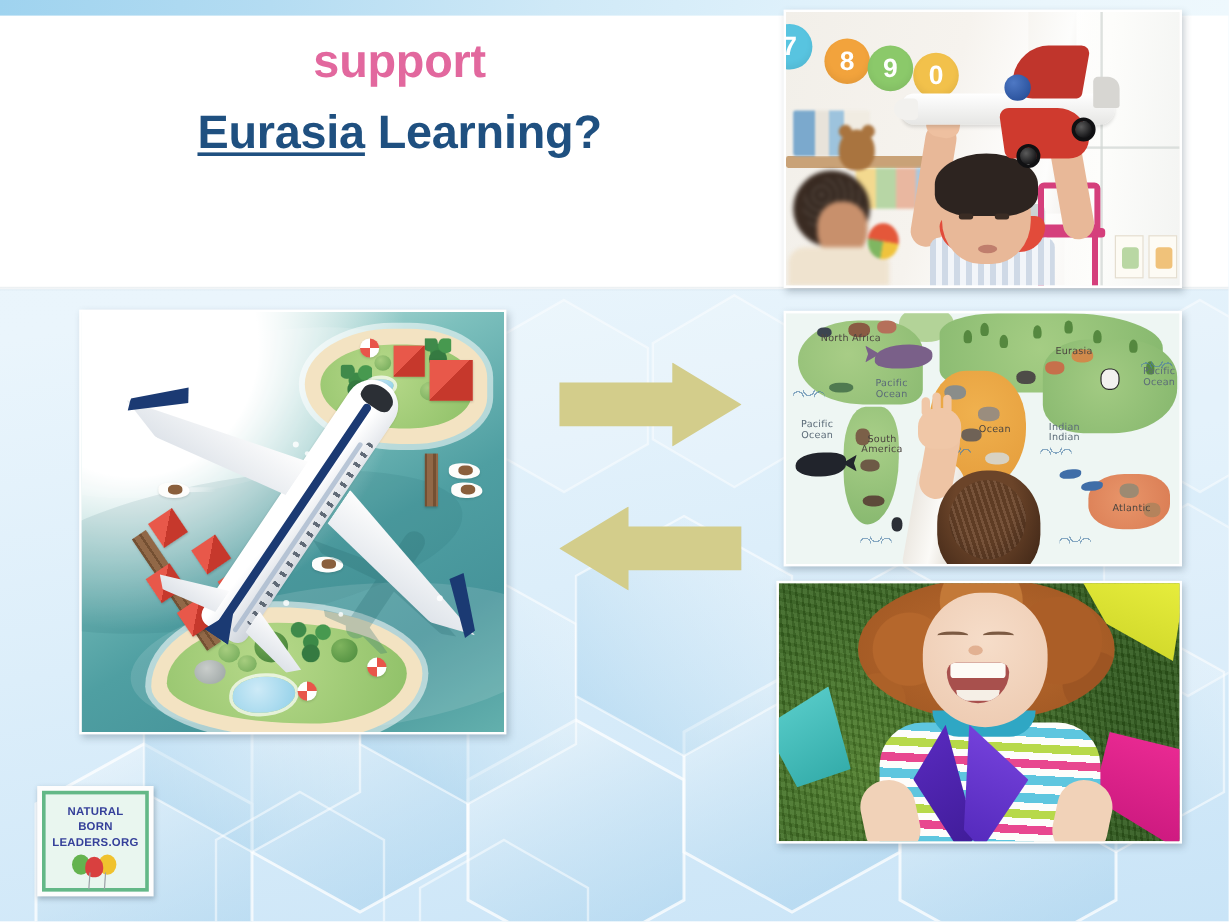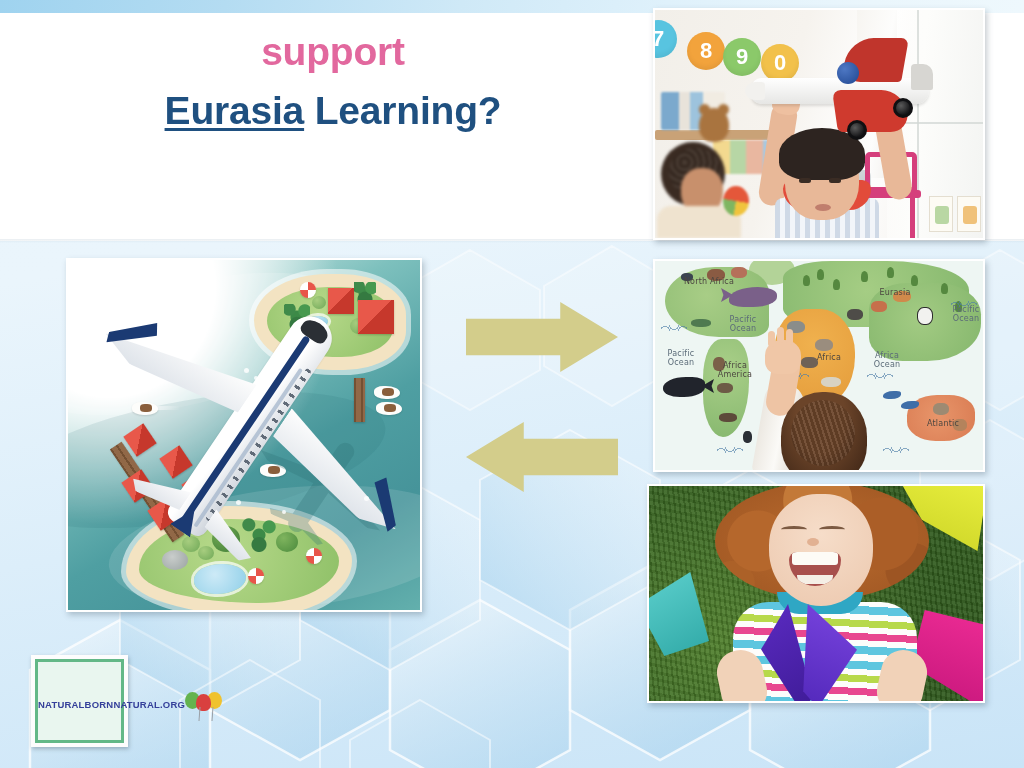--- a/index.html
+++ b/index.html
@@ -625,21 +625,21 @@
   #logo-natural-born-leaders {
     position: absolute; left: 31px; top: 655px; width: 97px; height: 92px;
     background: #fdfdfd;
     padding: 4px;
     box-shadow: 1px 2px 4px rgba(60,80,95,0.35);
   }
   .logo-inner {
     width: 100%; height: 100%;
     border: 3px solid #63b887;
     background: #e9f6ef;
-    display: flex; align-items: center;
+    display: flex; flex-direction: column; align-items: center;
     padding-top: 9px;
   }
   .logo-text {
     color: #35409a; font-weight: bold; font-size: 9.5px;
     line-height: 1.35; text-align: center; letter-spacing: 0.2px;
     font-family: "Liberation Sans", sans-serif;
   }
   .logo-balloons { position: relative; width: 40px; height: 30px; margin-top: 3px; }
   .logo-balloons .bl {
     position: absolute; width: 15px; height: 17px; border-radius: 50%;
@@ -901,27 +901,27 @@
         <div class="dolphin" style="left:246px; top:140px;"></div>
 
         <div class="wave" style="left:6px; top:64px;"></div>
         <div class="wave" style="left:128px; top:112px;"></div>
         <div class="wave" style="left:212px; top:112px;"></div>
         <div class="wave" style="left:296px; top:40px;"></div>
         <div class="wave" style="left:62px; top:186px;"></div>
         <div class="wave" style="left:228px; top:186px;"></div>
 
         <div class="map-label" style="left:24px; top:16px; width:60px;">North Africa</div>
-        <div class="map-label" style="left:54px; top:100px; width:52px;">Africa America</div>
+        <div class="map-label" style="left:54px; top:100px; width:52px;">South America</div>
         <div class="map-label ocean-label" style="left:68px; top:54px; width:40px;">Pacific Ocean</div>
         <div class="map-label ocean-label" style="left:4px; top:88px; width:44px;">Pacific Ocean</div>
         <div class="map-label ocean-label" style="left:290px; top:44px; width:42px;">Pacific Ocean</div>
-        <div class="map-label" style="left:152px; top:92px; width:44px;">Africa</div>
+        <div class="map-label" style="left:152px; top:92px; width:44px;">Ocean</div>
         <div class="map-label" style="left:216px; top:8px; width:48px;margin-top:19px;">Eurasia</div>
-        <div class="map-label ocean-label" style="left:210px; top:90px; width:44px;">Africa Ocean</div>
+        <div class="map-label ocean-label" style="left:210px; top:90px; width:44px;">Indian Indian</div>
         <div class="map-label" style="left:264px; top:158px; width:48px;">Atlantic</div>
 
         <div class="kid-map">
           <div class="sleeve"></div>
           <div class="arm3"></div>
           <div class="hand3">
             <div class="finger" style="left:3px;"></div>
             <div class="finger" style="left:12px; top:-13px;"></div>
             <div class="finger" style="left:21px; top:-11px;"></div>
           </div>
@@ -953,21 +953,21 @@
         <div class="p1"></div>
         <div class="p2"></div>
       </div>
     </div>
   </div>
 
   <div id="logo-natural-born-leaders">
     <div class="logo-inner">
       <div class="logo-text">NATURAL</div>
       <div class="logo-text">BORN</div>
-      <div class="logo-text">NATURAL.ORG</div>
+      <div class="logo-text">LEADERS.ORG</div>
       <div class="logo-balloons">
         <span class="bl g"></span>
         <span class="bl y"></span>
         <span class="bl r"></span>
         <span class="strings"></span>
       </div>
     </div>
   </div>
 
 </div>

